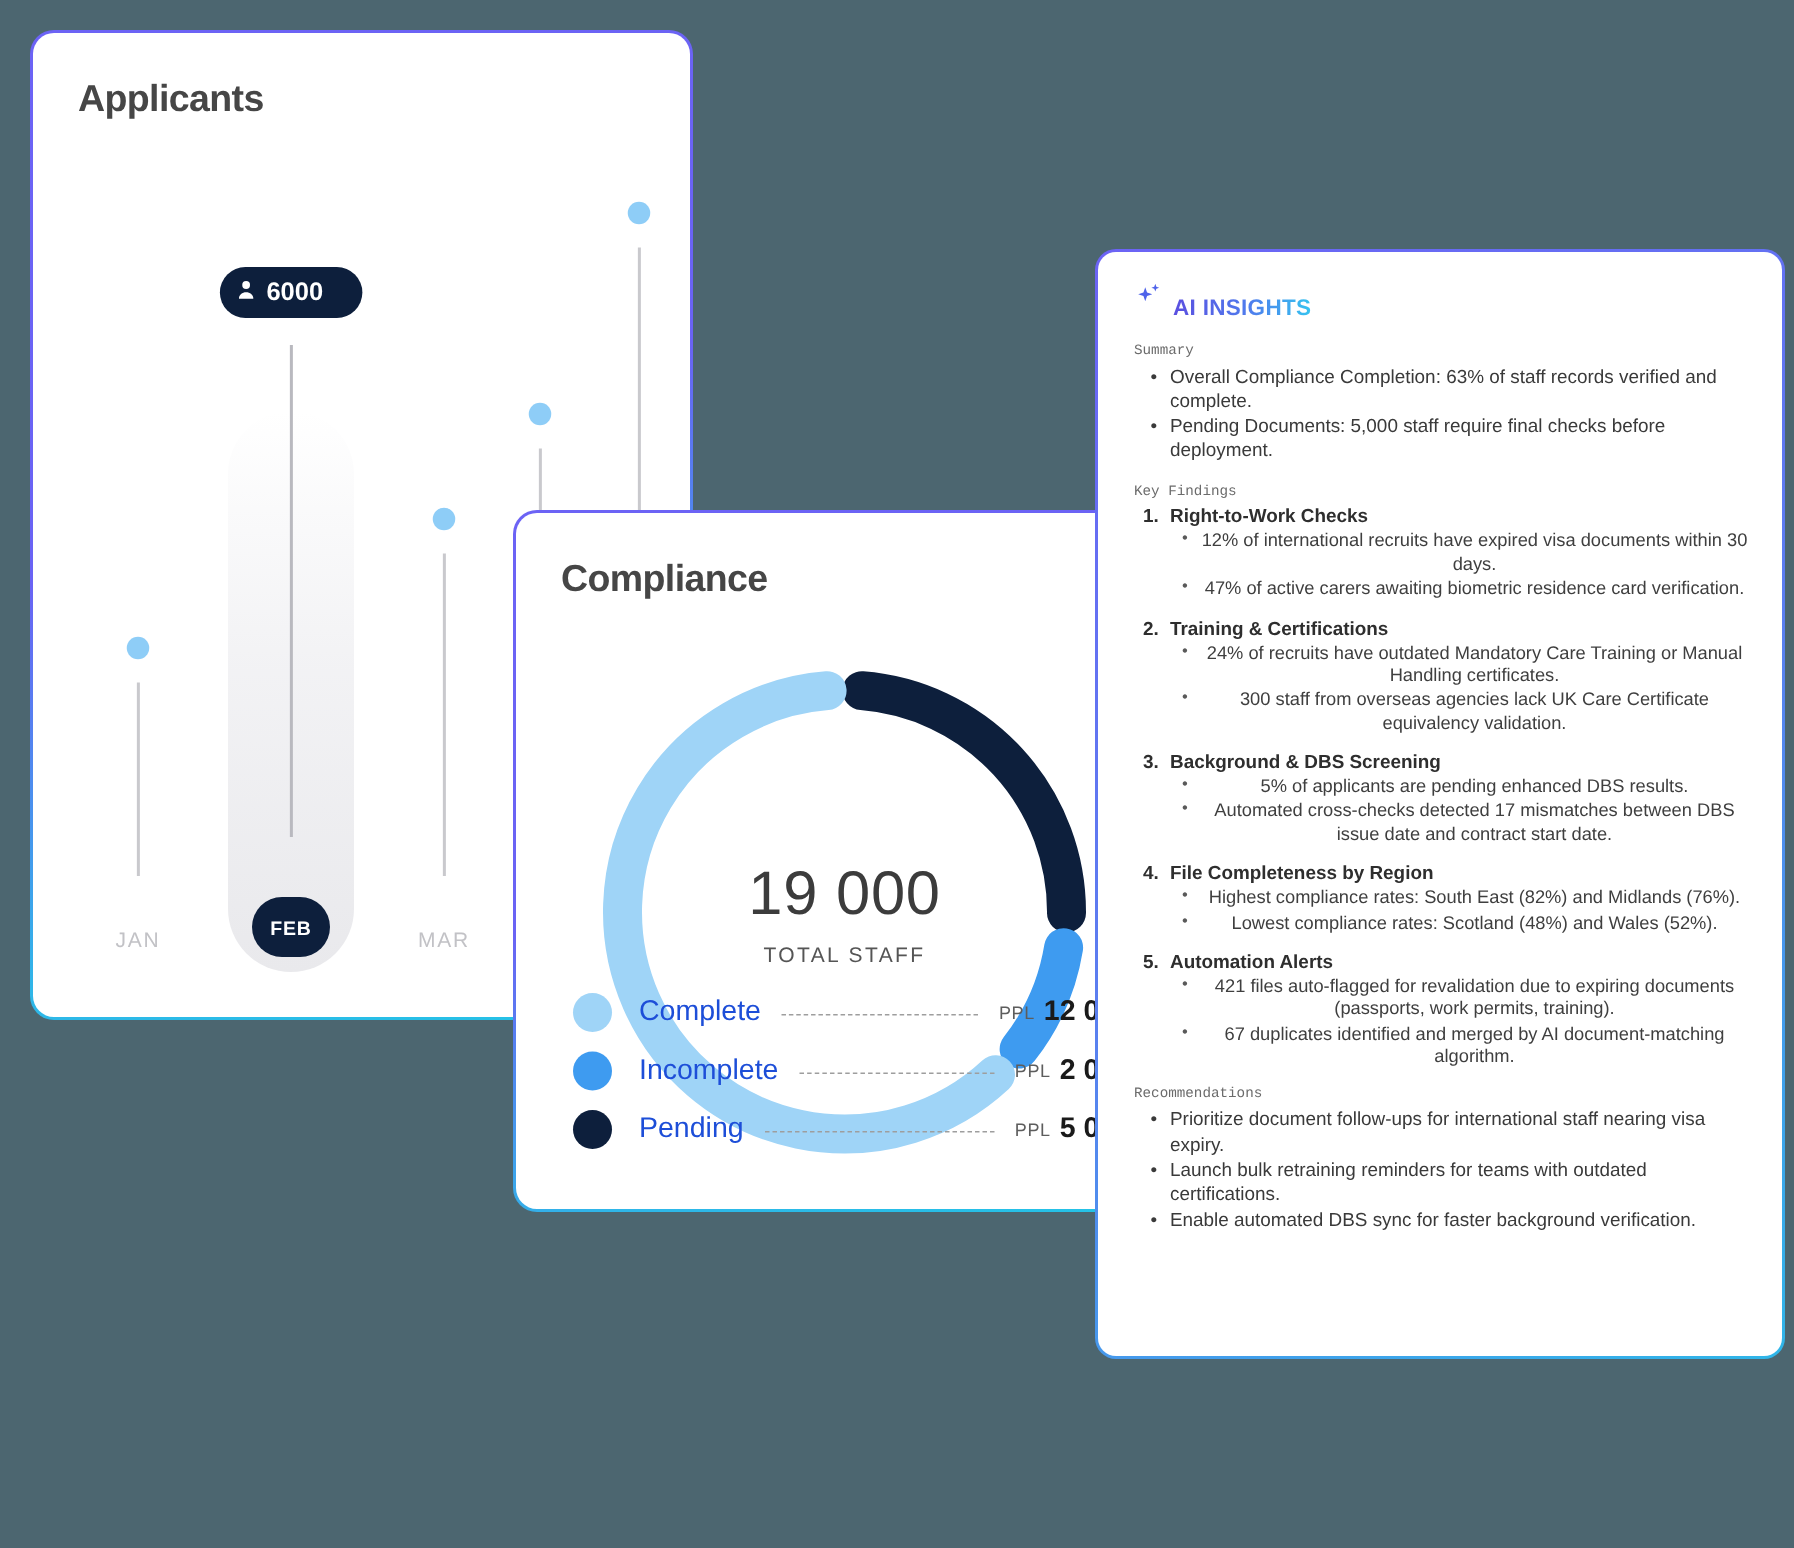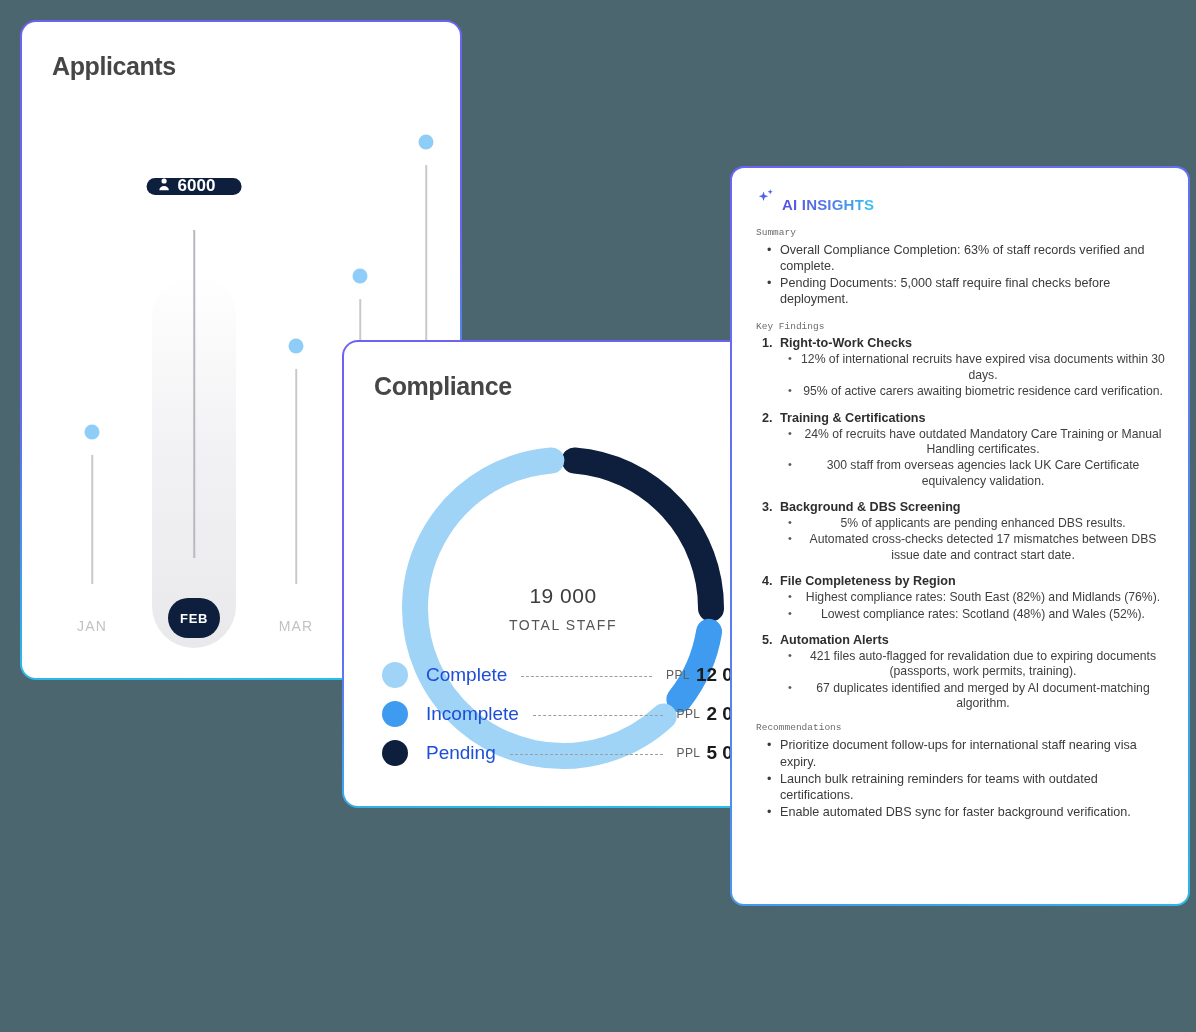--- a/index.html
+++ b/index.html
@@ -104,21 +104,21 @@
     color: #fff;
     font-size: 13px;
     font-weight: bold;
     letter-spacing: .6px;
     display: flex; align-items: center; justify-content: center;
   }
 
   
   .tooltip {
     position: absolute;
-    height: 17px;
+    height: 34px;
     padding: 0 26px 0 12px;
     border-radius: 18px;
     background: #0d1f3c;
     color: #fff;
     display: flex; align-items: center; gap: 8px;
     font-size: 17px; font-weight: bold;
     transform: translateX(-50%);
     white-space: nowrap;
   }
   .person-ico { display: block; }
@@ -134,21 +134,21 @@
     width: 352px; height: 352px;
   }
   .donut-wrap svg { display: block; }
   .donut-center {
     position: absolute;
     inset: 0;
     display: flex; flex-direction: column;
     align-items: center; justify-content: center;
     pointer-events: none;
   }
-  .donut-total { font-size: 21px; color: #3c3c3c; letter-spacing: .5px; }
+  .donut-total { font-size: 41px; color: #3c3c3c; letter-spacing: .5px; }
   .donut-sub { font-size: 14px; color: #555; letter-spacing: 1.6px; margin-top: 9px; }
 
   .legend { position: absolute; left: 36px; right: 26px; bottom: 32px; }
   .legend-row {
     display: flex; align-items: center;
     height: 39px;
   }
   .legend-dot { width: 26px; height: 26px; border-radius: 50%; flex: 0 0 auto; }
   .legend-name {
     font-size: 19px; color: #1d4ed8;
@@ -357,21 +357,21 @@
           <li>Overall Compliance Completion: 63% of staff records verified and complete.</li>
           <li>Pending Documents: 5,000 staff require final checks before deployment.</li>
         </ul>
 
       <div class="sec-label spaced">Key Findings</div>
       <ol class="findings" id="findings-list">
           <li>
             <div class="finding-title">Right-to-Work Checks</div>
             <ul class="sub">
               <li>12% of international recruits have expired visa documents within 30 days.</li>
-              <li>95% of active carers awaiting biometric residence card verification.</li>
+              <li>47% of active carers awaiting biometric residence card verification.</li>
             </ul>
           </li>
           <li>
             <div class="finding-title">Training &amp; Certifications</div>
             <ul class="sub">
               <li>24% of recruits have outdated Mandatory Care Training or Manual Handling certificates.</li>
               <li>300 staff from overseas agencies lack UK Care Certificate equivalency validation.</li>
             </ul>
           </li>
           <li>

